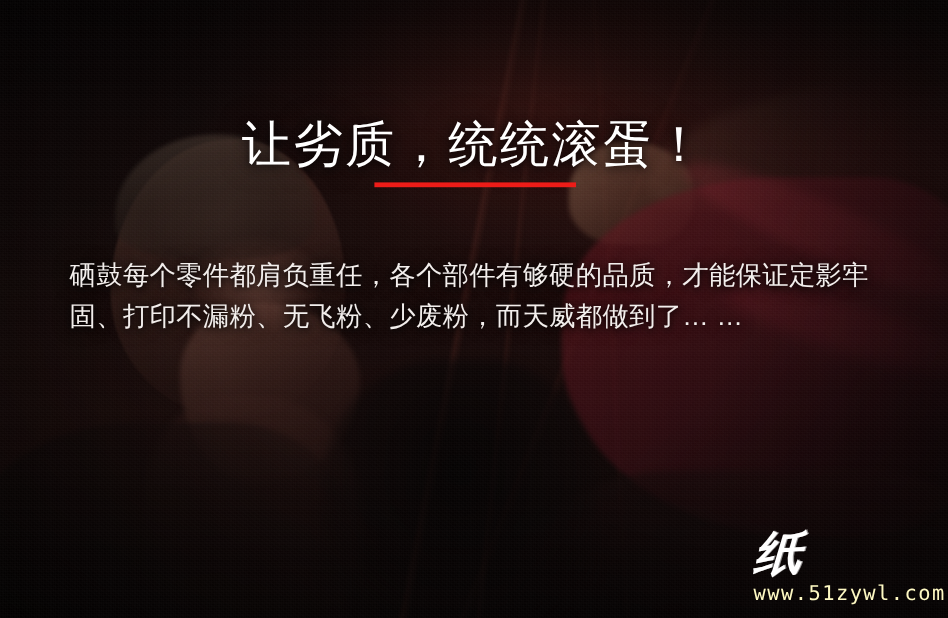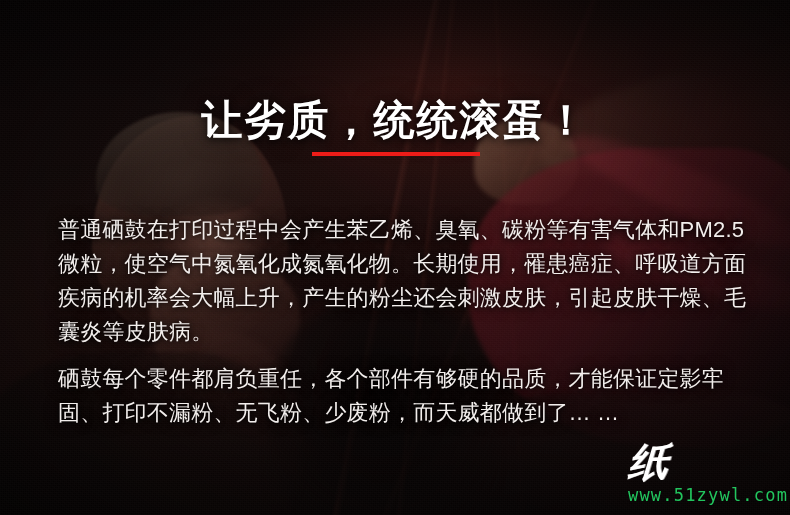--- a/index.html
+++ b/index.html
@@ -177,21 +177,21 @@
   .content { position: absolute; inset: 0; }
 
   .headline {
     position: absolute;
     top: 68px;
     left: 0; right: 0;
     text-align: center;
     color: #ffffff;
     font-size: 41px;
     line-height: 50px;
-    font-weight: 700;
+    font-weight: 400;
     letter-spacing: 2px;
     text-shadow: 0 2px 7px rgba(0,0,0,0.78), 0 0 22px rgba(0,0,0,0.55);
     white-space: nowrap;
   }
 
   .rule {
     position: absolute;
     left: 312px;
     top: 152px;
     width: 168px;
@@ -245,21 +245,21 @@
     letter-spacing: 0px;
     margin-left: 2px;
     margin-bottom: 2px;
   }
   .wm-url {
     margin-top: 3px;
     font-family: "DejaVu Sans Mono", "Liberation Mono", monospace;
     font-size: 17px;
     line-height: 20px;
     letter-spacing: 1.2px;
-    color: #22c55e;
+    color: #fef9c3;
   }
 </style>
 </head>
 <body>
 
 <div id="banner">
 
   <div class="bg-layer bg-base"></div>
   <div class="bg-layer bg-veins"></div>
 
@@ -281,21 +281,20 @@
   <div class="bg-layer bg-vignette"></div>
   <div class="bg-layer bg-grain"></div>
 
   <div class="content">
 
     <h1 class="headline">让劣质，统统滚蛋！</h1>
 
     <div class="rule"></div>
 
     <div class="body-copy">
-      <p>普通硒鼓在打印过程中会产生苯乙烯、臭氧、碳粉等有害气体和PM2.5微粒，使空气中氮氧化成氮氧化物。长期使用，罹患癌症、呼吸道方面疾病的机率会大幅上升，产生的粉尘还会刺激皮肤，引起皮肤干燥、毛囊炎等皮肤病。</p>
       <p>硒鼓每个零件都肩负重任，各个部件有够硬的品质，才能保证定影牢固、打印不漏粉、无飞粉、少废粉，而天威都做到了… …</p>
     </div>
 
     <div class="watermark">
       <div class="wm-logo">
         <span class="wm-brush">纸</span>
       </div>
       <div class="wm-url">www.51zywl.com</div>
     </div>
 

